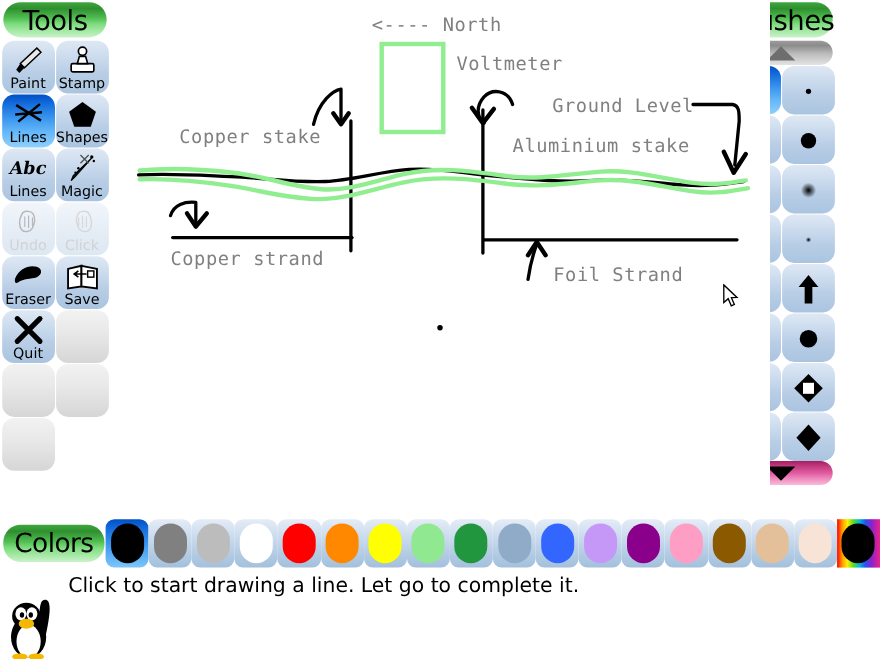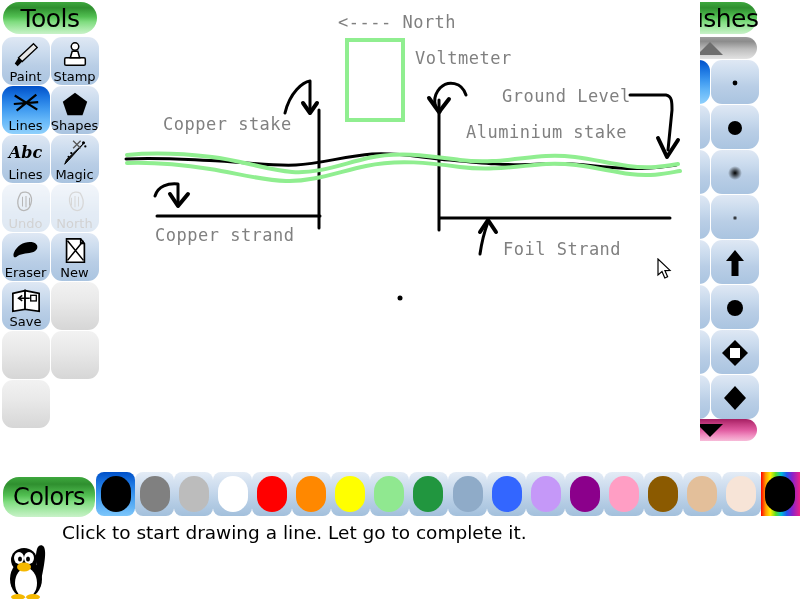--- a/index.html
+++ b/index.html
@@ -39,21 +39,21 @@
     display: flex; align-items: center; justify-content: center;
     color: #000;
     font-size: 25px;
     line-height: 1;
     letter-spacing: -0.5px;
     font-family: "DejaVu Sans", sans-serif;
   }
   #colors-pill {
     position: absolute;
     left: 3px; top: 477px;
-    width: 92px; height: 40px;
+    width: 92px; height: 34px;
     margin: 0;
     font-size: 24px;
   }
 
   
   .grid {
     display: grid;
     grid-template-columns: 48px 48px;
     gap: 1px;
     justify-content: center;
@@ -266,50 +266,48 @@
           </div>
           <div class="lbl">Undo</div>
         </div>
         <div class="btn dim">
           <div class="glyph">
             <svg width="28" height="28" viewBox="0 0 32 32" xmlns="http://www.w3.org/2000/svg">
               <path d="M22,6 C19,4 13,4 11,8 C9,12 10,18 12,22 C14,26 20,27 23,24 C26,21 26,14 24,10 Z" fill="none" stroke="#999" stroke-width="1.5"></path>
               <path d="M20,10 L20,21 M16,9 L16,22 M12,11 L12,20" stroke="#999" stroke-width="1.2"></path>
             </svg>
           </div>
-          <div class="lbl">North</div>
+          <div class="lbl">Click</div>
         </div>
         <div class="btn">
           <div class="glyph">
             <svg width="30" height="30" viewBox="0 0 32 32" xmlns="http://www.w3.org/2000/svg">
               <path d="M3,18 C7,9 16,5 24,7 C30,9 29,15 24,17 C18,19 11,18 6,22 C3,24 2,21 3,18 Z" fill="#000"></path>
             </svg>
           </div>
           <div class="lbl">Eraser</div>
-        </div>
-        <div class="btn">
-          <div class="glyph">
-            <svg width="30" height="30" viewBox="0 0 32 32" xmlns="http://www.w3.org/2000/svg">
-              <path d="M7,3 L22,3 L26,8 L26,28 L7,28 Z" fill="#fff" stroke="#000" stroke-width="1.8"></path>
-              <path d="M8,5 L25,26 M25,5 L8,26" stroke="#000" stroke-width="1.6"></path>
-              <path d="M22,3 L22,8 L26,8" fill="none" stroke="#000" stroke-width="1.6"></path>
-            </svg>
-          </div>
-          <div class="lbl">New</div>
         </div>
         <div class="btn">
           <div class="glyph">
             <svg width="30" height="30" viewBox="0 0 32 32" xmlns="http://www.w3.org/2000/svg">
               <path d="M2,9 L15,6 L15,26 L2,28 Z" fill="#fff" stroke="#000" stroke-width="1.8"></path>
               <path d="M30,9 L15,6 L15,26 L30,28 Z" fill="#fff" stroke="#000" stroke-width="1.8"></path>
               <rect x="21" y="11" width="6" height="6" fill="none" stroke="#000" stroke-width="1.4"></rect>
               <path d="M20,14 L9,14 M12,11 L8,14 L12,17" fill="none" stroke="#000" stroke-width="1.6"></path>
             </svg>
           </div>
           <div class="lbl">Save</div>
+        </div>
+        <div class="btn">
+          <div class="glyph">
+            <svg width="30" height="30" viewBox="0 0 32 32" xmlns="http://www.w3.org/2000/svg">
+              <path d="M5,5 L27,27 M27,5 L5,27" stroke="#000" stroke-width="5" stroke-linecap="round"></path>
+            </svg>
+          </div>
+          <div class="lbl">Quit</div>
         </div>
         <div class="btn empty"></div>
         <div class="btn empty"></div>
         <div class="btn empty"></div>
         <div class="btn empty"></div>
       </div>
   </div>
 
   <div class="panel" id="brushes-panel">
     <div class="pill">Brushes</div>

